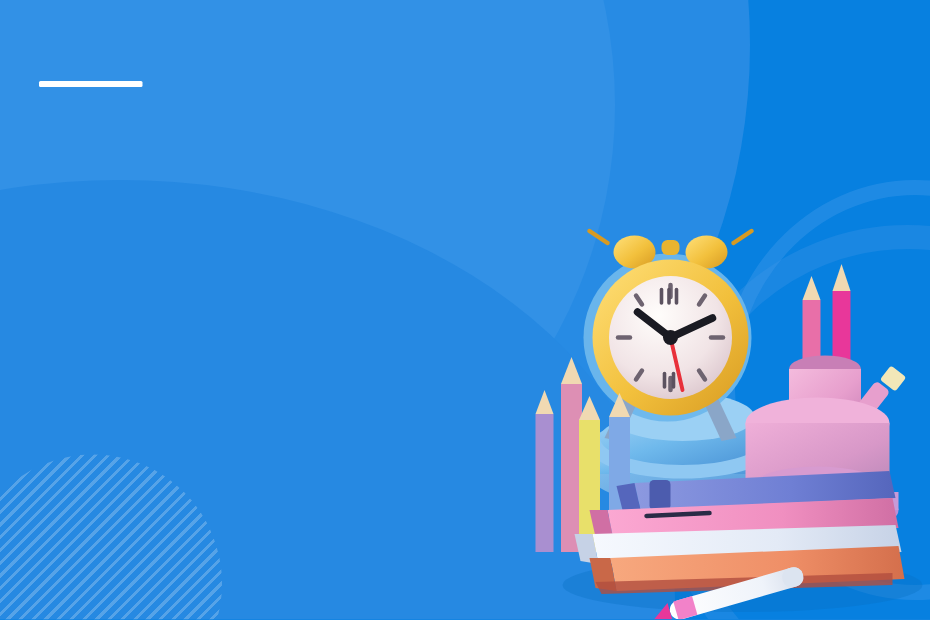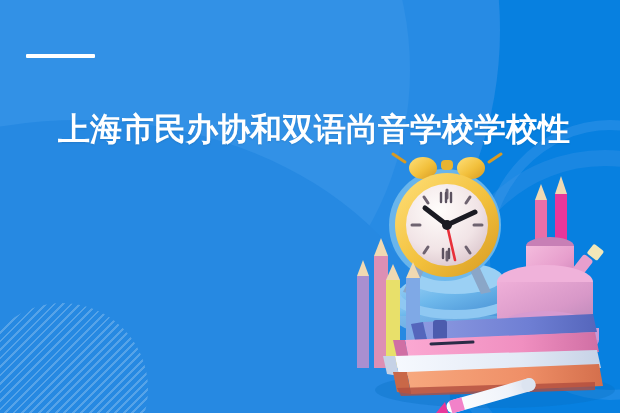--- a/index.html
+++ b/index.html
@@ -98,21 +98,20 @@
     <div class="shape-light-wedge"></div>
     <div class="shape-sweep"></div>
     <div class="shape-mid-ellipse"></div>
     <div class="shape-right-arc"></div>
     <div class="shape-right-arc2"></div>
     <div class="shape-stripes"></div>
   </div>
 
   <div class="divider"></div>
 
-  <div class="title">上海市民办协和双语尚音学校学校性</div>
 
   <div class="illustration">
     <svg viewBox="0 0 275 263" xmlns="http://www.w3.org/2000/svg">
       <defs>
         <linearGradient id="gClockBody" x1="0" y1="0" x2="1" y2="1">
           <stop offset="0%" stop-color="#FFE07A"></stop>
           <stop offset="55%" stop-color="#F2C03C"></stop>
           <stop offset="100%" stop-color="#D79A22"></stop>
         </linearGradient>
         <radialGradient id="gClockFace" cx="40%" cy="32%" r="78%">

